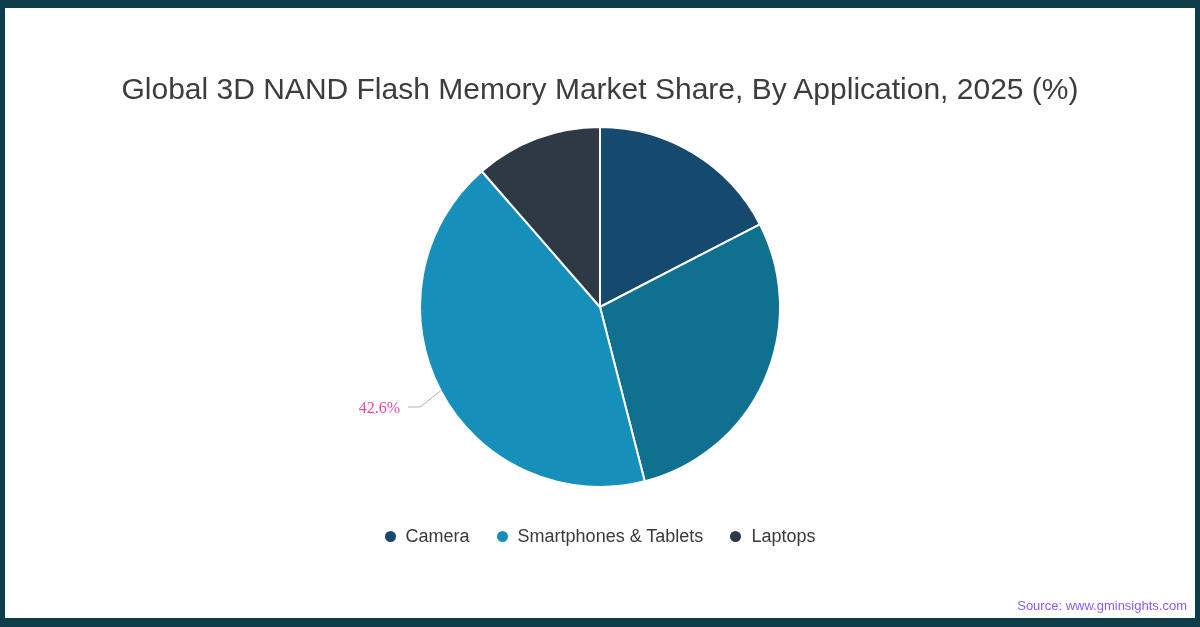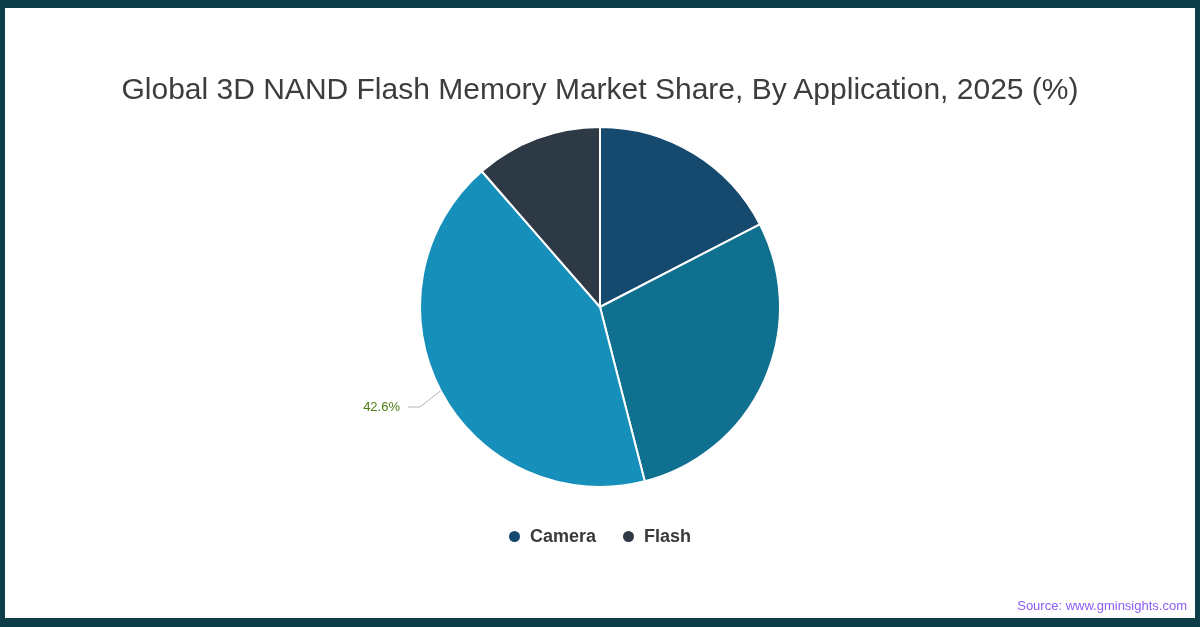--- a/index.html
+++ b/index.html
@@ -35,23 +35,24 @@
     left: 0;
     top: 0;
     width: 1200px;
     height: 627px;
   }
 
   .pct-label {
     position: absolute;
     top: 399px;
     right: 800px;
-    font-size: 13px;
-    color: #4d7c0f;
+    font-size: 16px;
+    color: #ec4899;
     white-space: nowrap;
+    font-family: Liberation Serif, serif;
   }
 
   .legend {
     position: absolute;
     top: 526px;
     left: 0;
     width: 100%;
     display: flex;
     justify-content: center;
     align-items: center;
@@ -65,21 +66,20 @@
   .legend-dot {
     width: 11px;
     height: 11px;
     border-radius: 50%;
     flex: 0 0 auto;
   }
   .legend-label {
     font-size: 18px;
     color: #3a3a3a;
     white-space: nowrap;
-    font-weight: bold;
   }
 
   .source-note {
     position: absolute;
     top: 598px;
     right: 13px;
     font-size: 13px;
     color: #8b5cf6;
     white-space: nowrap;
   }
@@ -104,19 +104,23 @@
     </svg>
 
   <span class="pct-label">42.6%</span>
 
   <div class="legend">
       <div class="legend-item">
         <span class="legend-dot" style="background: rgb(21, 73, 109);"></span>
         <span class="legend-label">Camera</span>
       </div>
       <div class="legend-item">
+        <span class="legend-dot" style="background: rgb(22, 143, 186);"></span>
+        <span class="legend-label">Smartphones &amp; Tablets</span>
+      </div>
+      <div class="legend-item">
         <span class="legend-dot" style="background: rgb(45, 58, 70);"></span>
-        <span class="legend-label">Flash</span>
+        <span class="legend-label">Laptops</span>
       </div>
     </div>
 
   <div class="source-note">Source: www.gminsights.com</div>
 </div>
 
 </body></html>

